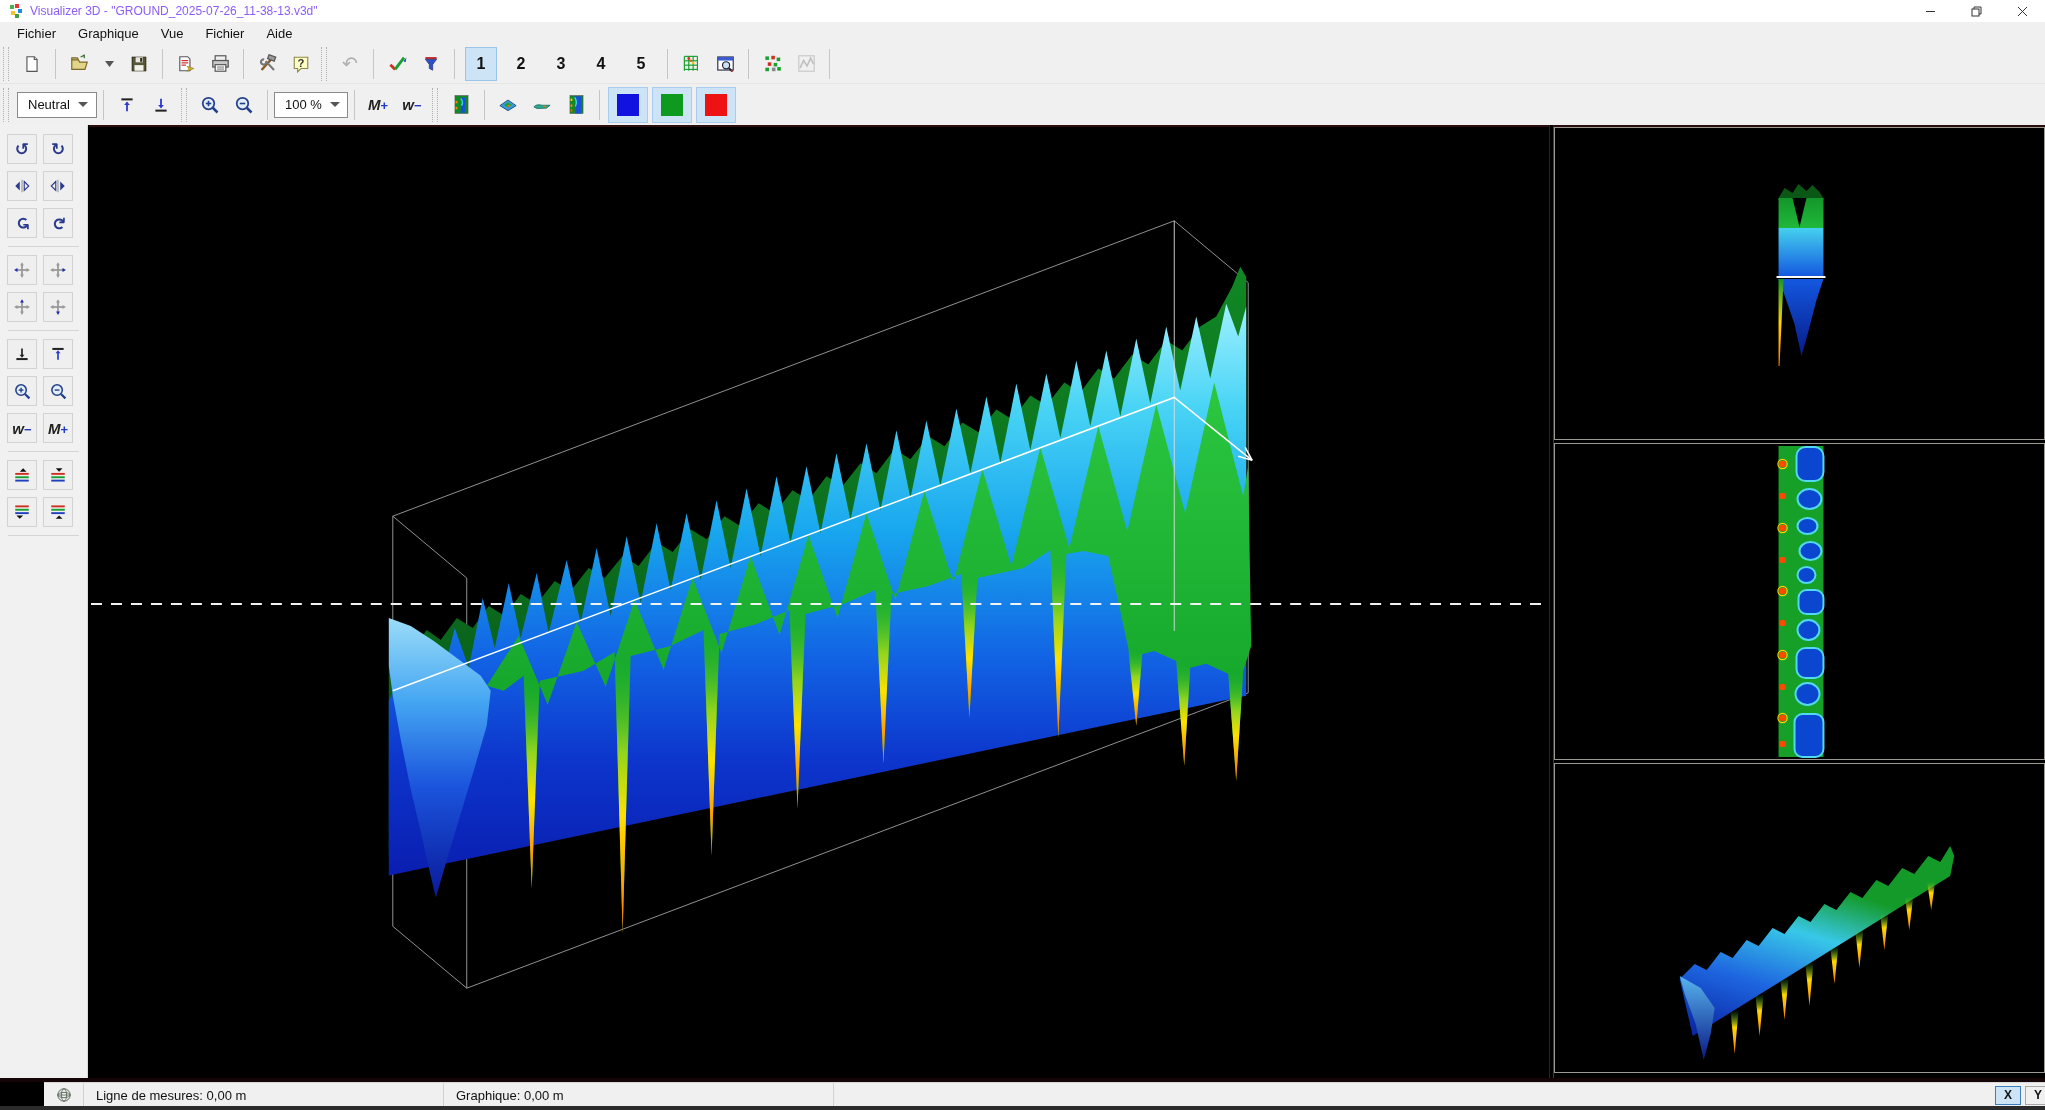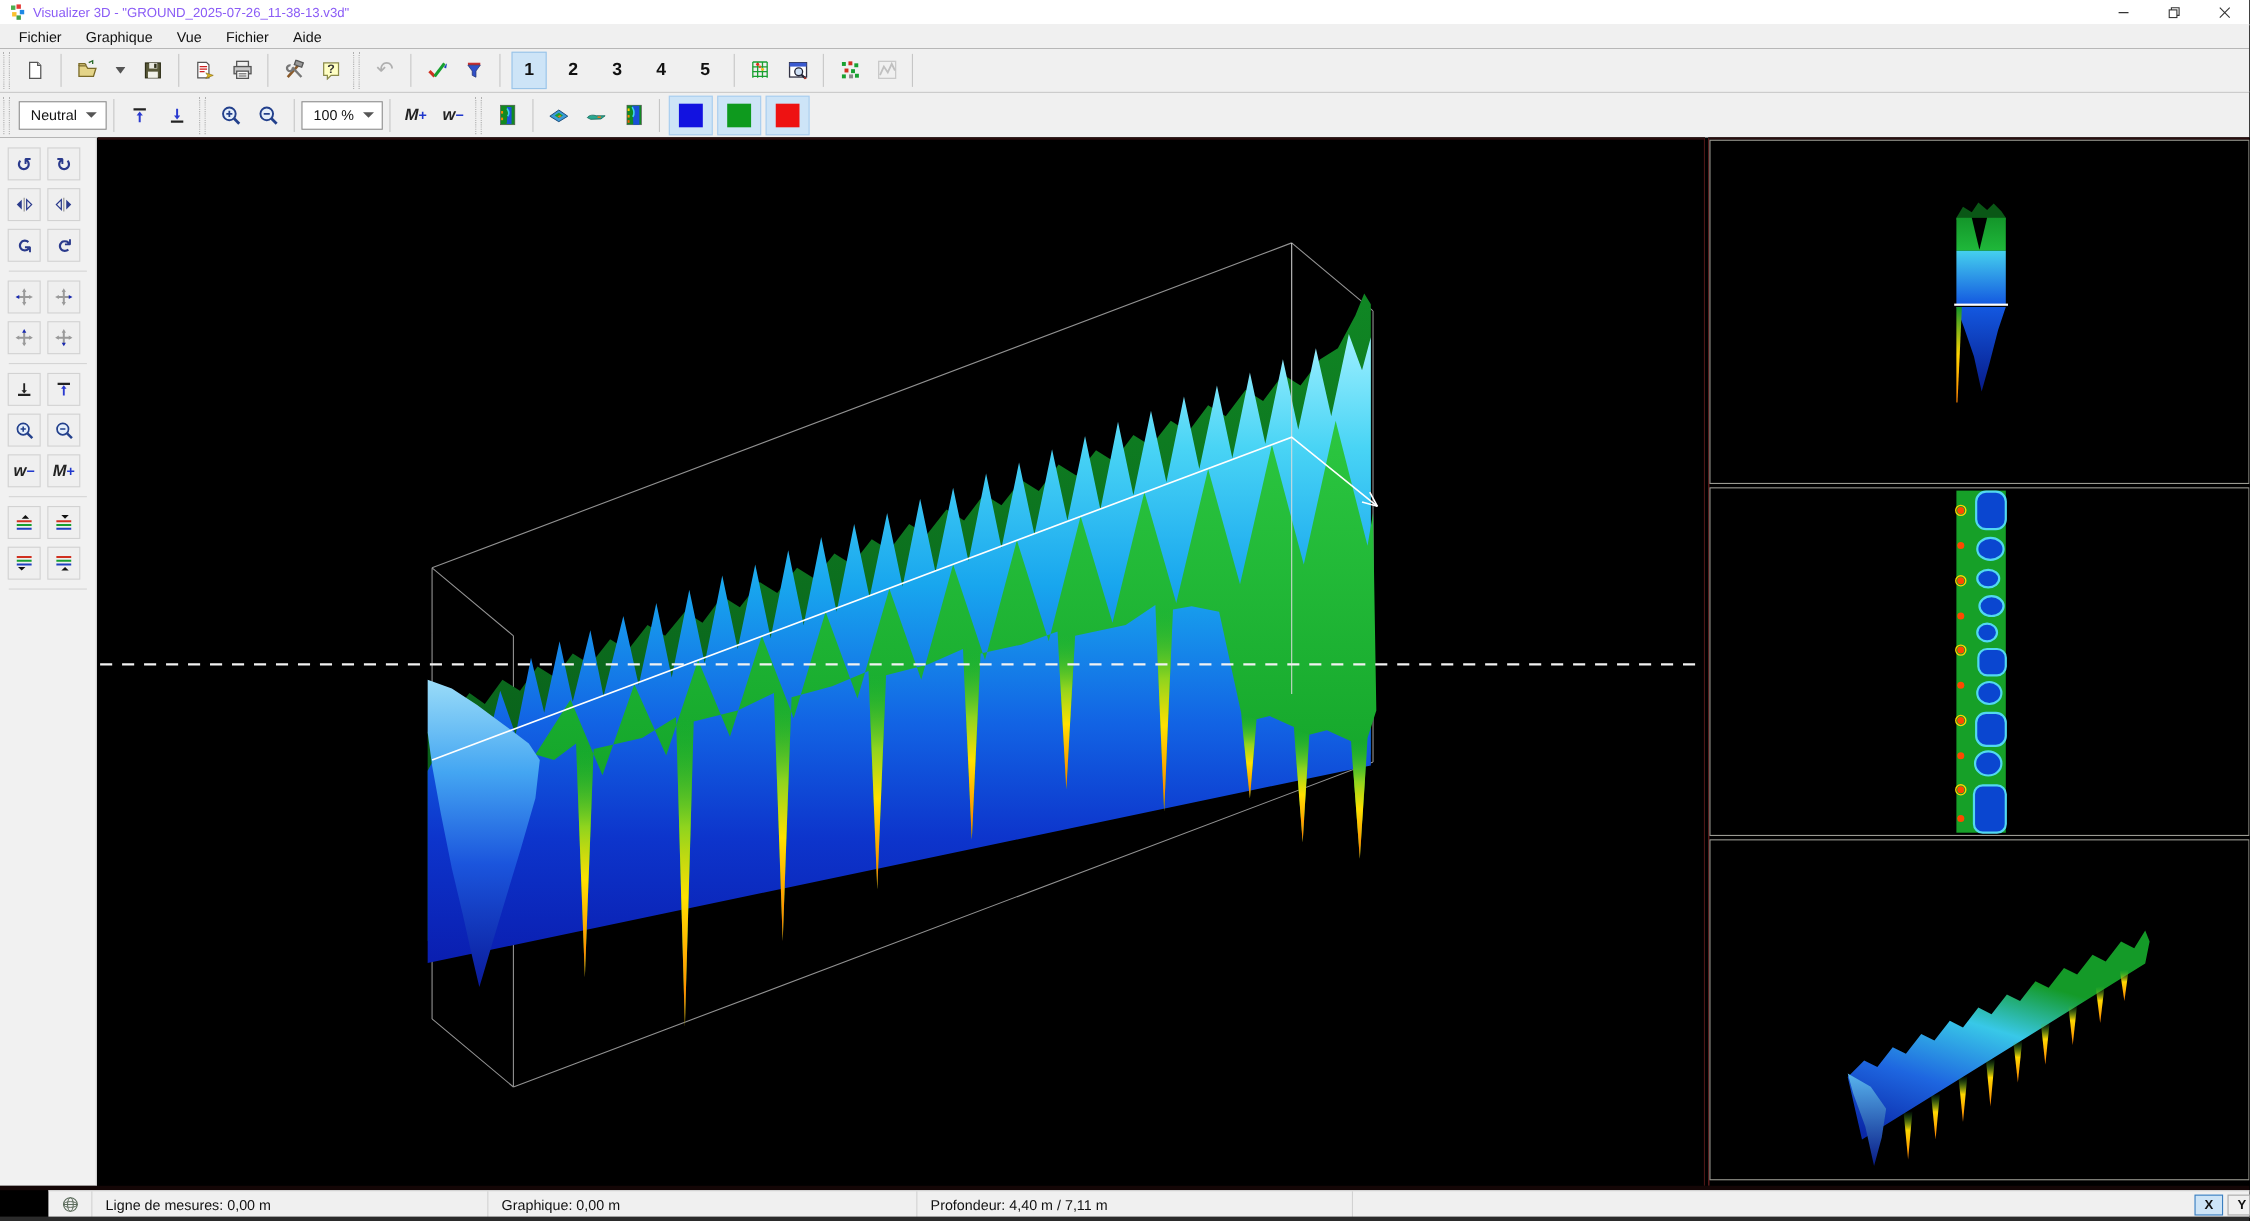--- a/index.html
+++ b/index.html
@@ -688,21 +688,20 @@
   <div class="sb-cell sb-icon-cell">
     <svg width="16" height="16" viewBox="0 0 16 16">
       <circle cx="8" cy="8" r="6.2" fill="none" stroke="#5a6a5a" stroke-width="1"></circle>
       <ellipse cx="8" cy="8" rx="6.2" ry="2.6" fill="none" stroke="#5a6a5a" stroke-width="0.9"></ellipse>
       <ellipse cx="8" cy="8" rx="2.6" ry="6.2" fill="none" stroke="#5a6a5a" stroke-width="0.9"></ellipse>
       <line x1="1.8" y1="8" x2="14.2" y2="8" stroke="#5a6a5a" stroke-width="0.9"></line>
     </svg>
   </div>
   <div class="sb-cell c1">Ligne de mesures: 0,00 m</div>
   <div class="sb-cell c2">Graphique: 0,00 m</div>
-  <div class="sb-cell c3">Profondeur: 4,40 m / 7,11 m</div>
   <div class="sb-cell c-fill"></div>
   <div class="axis-btns">
     <div class="axis-btn active">X</div>
     <div class="axis-btn">Y</div>
     <div class="axis-btn active">Z</div>
   </div>
 </div>
 <div class="statusbar-edge"></div>
 
 </body></html>

